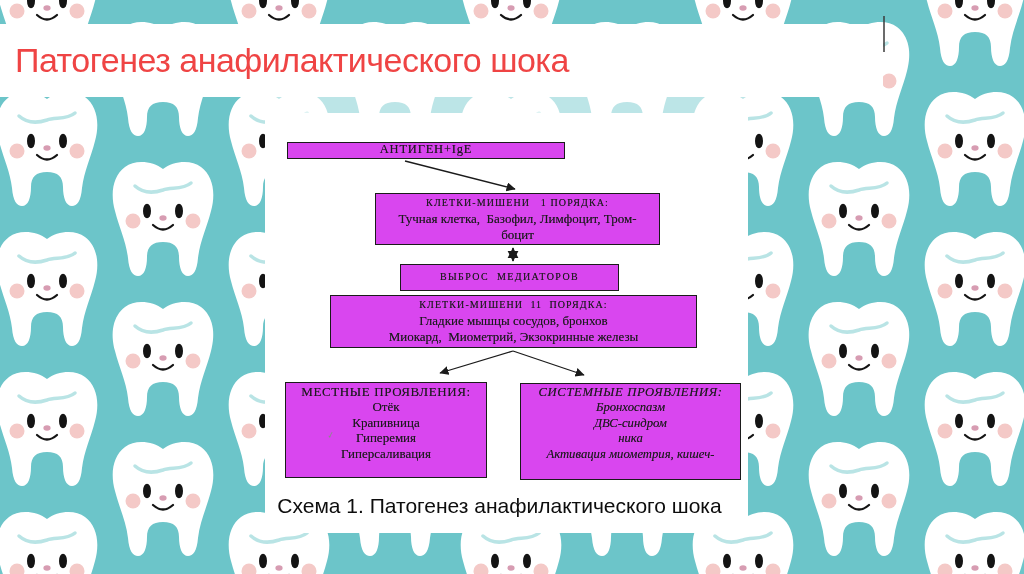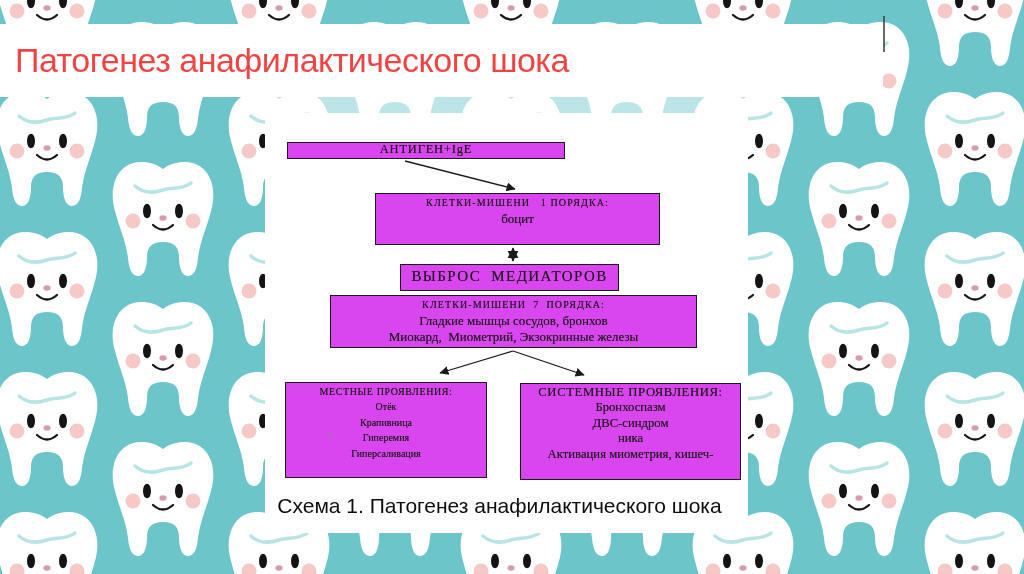--- a/index.html
+++ b/index.html
@@ -12,24 +12,24 @@
   #cursor-artifact{position:absolute;left:883px;top:16px;width:2px;height:36px;background:#3a3a3a;opacity:.75;z-index:3;}
   #fade-strip{position:absolute;left:265px;top:97px;width:483px;height:16px;background:rgba(255,255,255,0.55);z-index:1;}
   #panel{position:absolute;left:265px;top:113px;width:483px;height:420px;background:#ffffff;z-index:2;
          font-family:"Liberation Serif","DejaVu Serif",serif;color:#1c1c1c;}
   .bx{position:absolute;border:1.4px solid #1b1b1b;box-sizing:border-box;text-align:center;
       text-shadow:0 0 0.4px rgba(0,0,0,.5);background:#d946ef;}
   .ln{white-space:pre;}
   #box-antigen{left:22px;top:29px;width:278px;height:17px;font-size:12.5px;line-height:13.5px;letter-spacing:.8px;}
   #box-target1{left:110px;top:80px;width:285px;height:52px;font-size:13px;line-height:16px;padding-top:1px;}
   #box-target1 .hdr,#box-target2 .hdr{font-size:10px;letter-spacing:1.1px;text-align:center;}
-  #box-release{left:135px;top:151px;width:219px;height:27px;font-size:15px;line-height:23px;letter-spacing:1.4px;}
+  #box-release{left:135px;top:151px;width:219px;height:27px;font-size:10px;line-height:23px;letter-spacing:1.4px;}
   #box-target2{left:65px;top:182px;width:367px;height:53px;font-size:13px;line-height:16px;padding-top:1px;}
-  #box-local{left:20px;top:269px;width:202px;height:96px;font-size:10px;line-height:15.4px;padding-top:1px;}
-  #box-systemic{left:255px;top:270px;width:221px;height:97px;font-size:12.7px;line-height:15.4px;padding-top:1px;}
+  #box-local{left:20px;top:269px;width:202px;height:96px;font-size:13px;line-height:15.4px;padding-top:1px;}
+  #box-systemic{left:255px;top:270px;width:221px;height:97px;font-size:12.7px;line-height:15.4px;padding-top:1px;font-style:italic;}
   .bx .hdr{letter-spacing:.6px;}
   #arrows{position:absolute;left:0;top:0;width:483px;height:420px;z-index:1;pointer-events:none;}
   #caption{position:absolute;left:0;right:24px;top:381px;text-align:center;
            font-family:"Liberation Sans",sans-serif;font-size:21px;color:#0d0d0d;margin-left:10px;}
   #tick-artifact{position:absolute;left:62px;top:317px;font-size:9px;color:#8a8a8a;transform:rotate(-12deg);}
 </style>
 </head>
 <body>
 
 <div id="slide">
@@ -111,29 +111,30 @@
       <path d="M248 238 L175 260" stroke="#1b1b1b" stroke-width="1.3" fill="none" marker-end="url(#ah)"></path>
       <path d="M248 238 L319 262" stroke="#1b1b1b" stroke-width="1.3" fill="none" marker-end="url(#ah)"></path>
     </svg>
 
     <div class="bx" id="box-antigen">
       <div class="ln">АНТИГЕН+IgE</div>
     </div>
 
     <div class="bx" id="box-target1">
       <div class="ln hdr">КЛЕТКИ-МИШЕНИ   1 ПОРЯДКА:</div>
+      <div class="ln">Тучная клетка,  Базофил, Лимфоцит, Тром-</div>
       <div class="ln">боцит</div>
     </div>
 
     <div class="bx" id="box-release">
       <div class="ln">ВЫБРОС  МЕДИАТОРОВ</div>
     </div>
 
     <div class="bx" id="box-target2">
-      <div class="ln hdr">КЛЕТКИ-МИШЕНИ  7  ПОРЯДКА:</div>
+      <div class="ln hdr">КЛЕТКИ-МИШЕНИ  11  ПОРЯДКА:</div>
       <div class="ln">Гладкие мышцы сосудов, бронхов</div>
       <div class="ln">Миокард,  Миометрий, Экзокринные железы</div>
     </div>
 
     <div class="bx" id="box-local">
       <div class="ln hdr">МЕСТНЫЕ ПРОЯВЛЕНИЯ:</div>
       <div class="ln">Отёк</div>
       <div class="ln">Крапивница</div>
       <div class="ln">Гиперемия</div>
       <div class="ln">Гиперсаливация</div>

